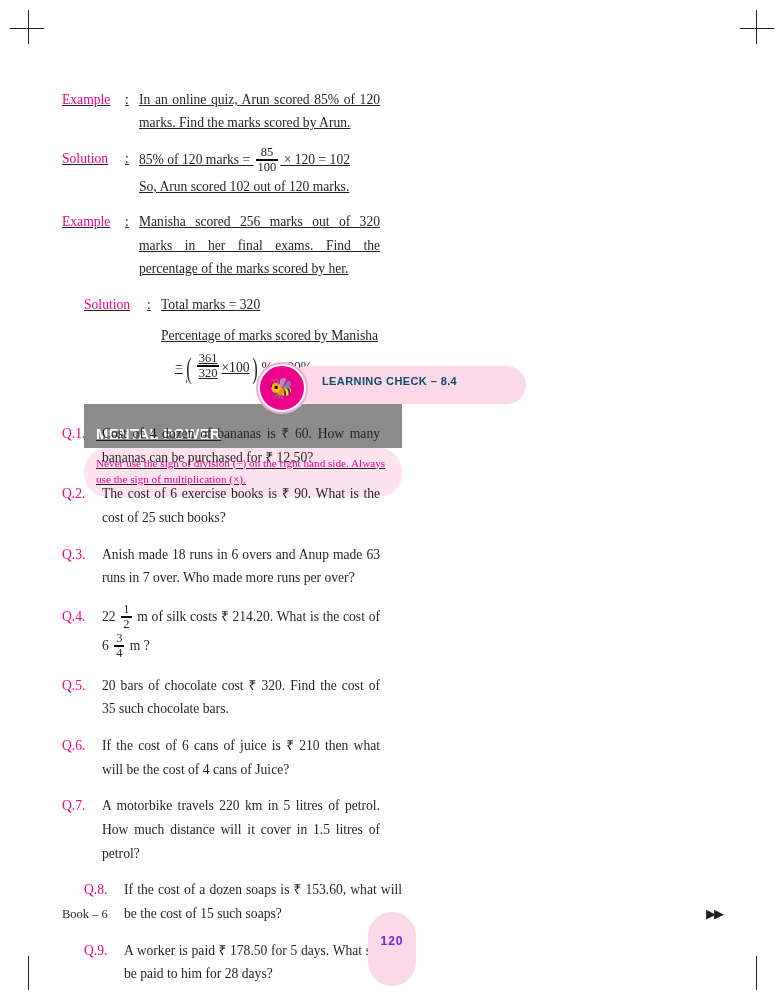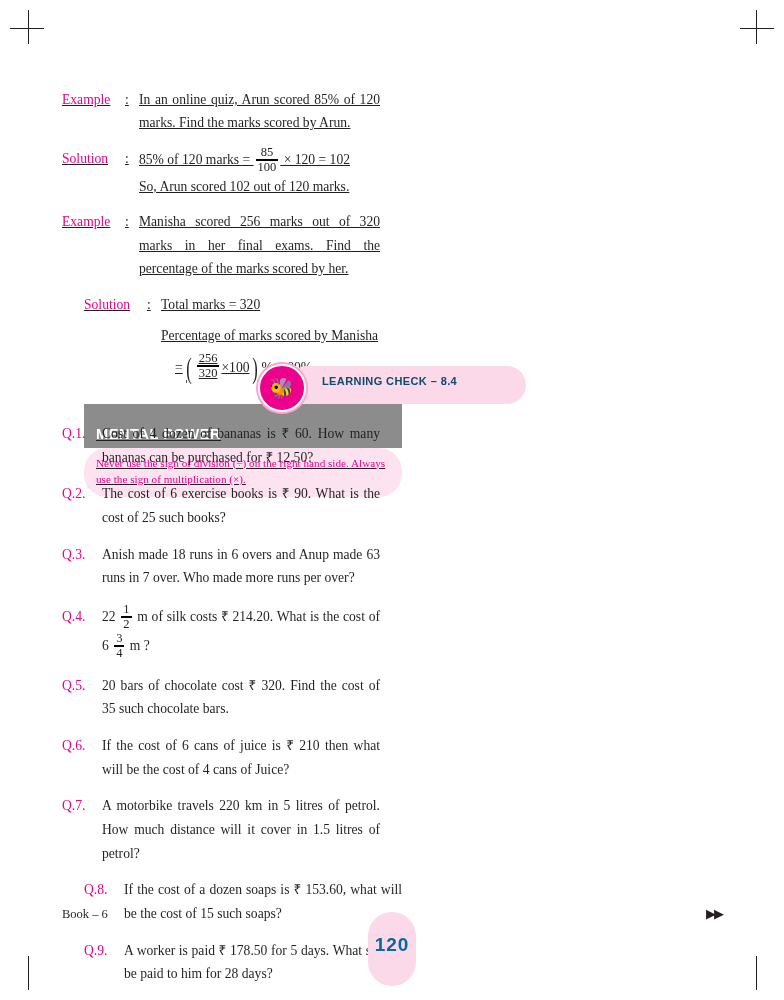--- a/index.html
+++ b/index.html
@@ -200,23 +200,23 @@
     background: #fbd9e8;
     border-radius: 24px 24px 24px 24px;
   }
   .pagenum {
     position: absolute;
     left: 0; top: 22px;
     width: 48px;
     text-align: center;
     font-family: "Liberation Sans", sans-serif;
     font-weight: bold;
-    font-size: 19px;
+    font-size: 12px;
     letter-spacing: 1px;
-    color: #0369a1;
+    color: #6d28d9;
   }
   .arrows {
     position: absolute;
     right: 62px; bottom: 78px;
     color: #231f20;
     font-size: 13px;
     letter-spacing: -2px;
   }
 </style>
 </head>
@@ -265,21 +265,21 @@
       <div class="ex-row">
         <div class="ex-label">Solution</div>
         <div class="ex-colon">:</div>
         <div class="ex-body">
           <div style="margin-bottom:8px;">Total marks = 320</div>
           <div>Percentage of marks scored by Manisha</div>
           <div class="eqline">
             <span>=</span>
             <span class="paren">(</span>
             <span class="frac">
-                <span class="num">256</span>
+                <span class="num">361</span>
                 <span class="den">320</span>
               </span>
             <span>×100</span>
             <span class="paren">)</span>
             <span>% = 80%</span>
           </div>
         </div>
       </div>
 
       <div class="mental-head">MENTAL POWER</div>

